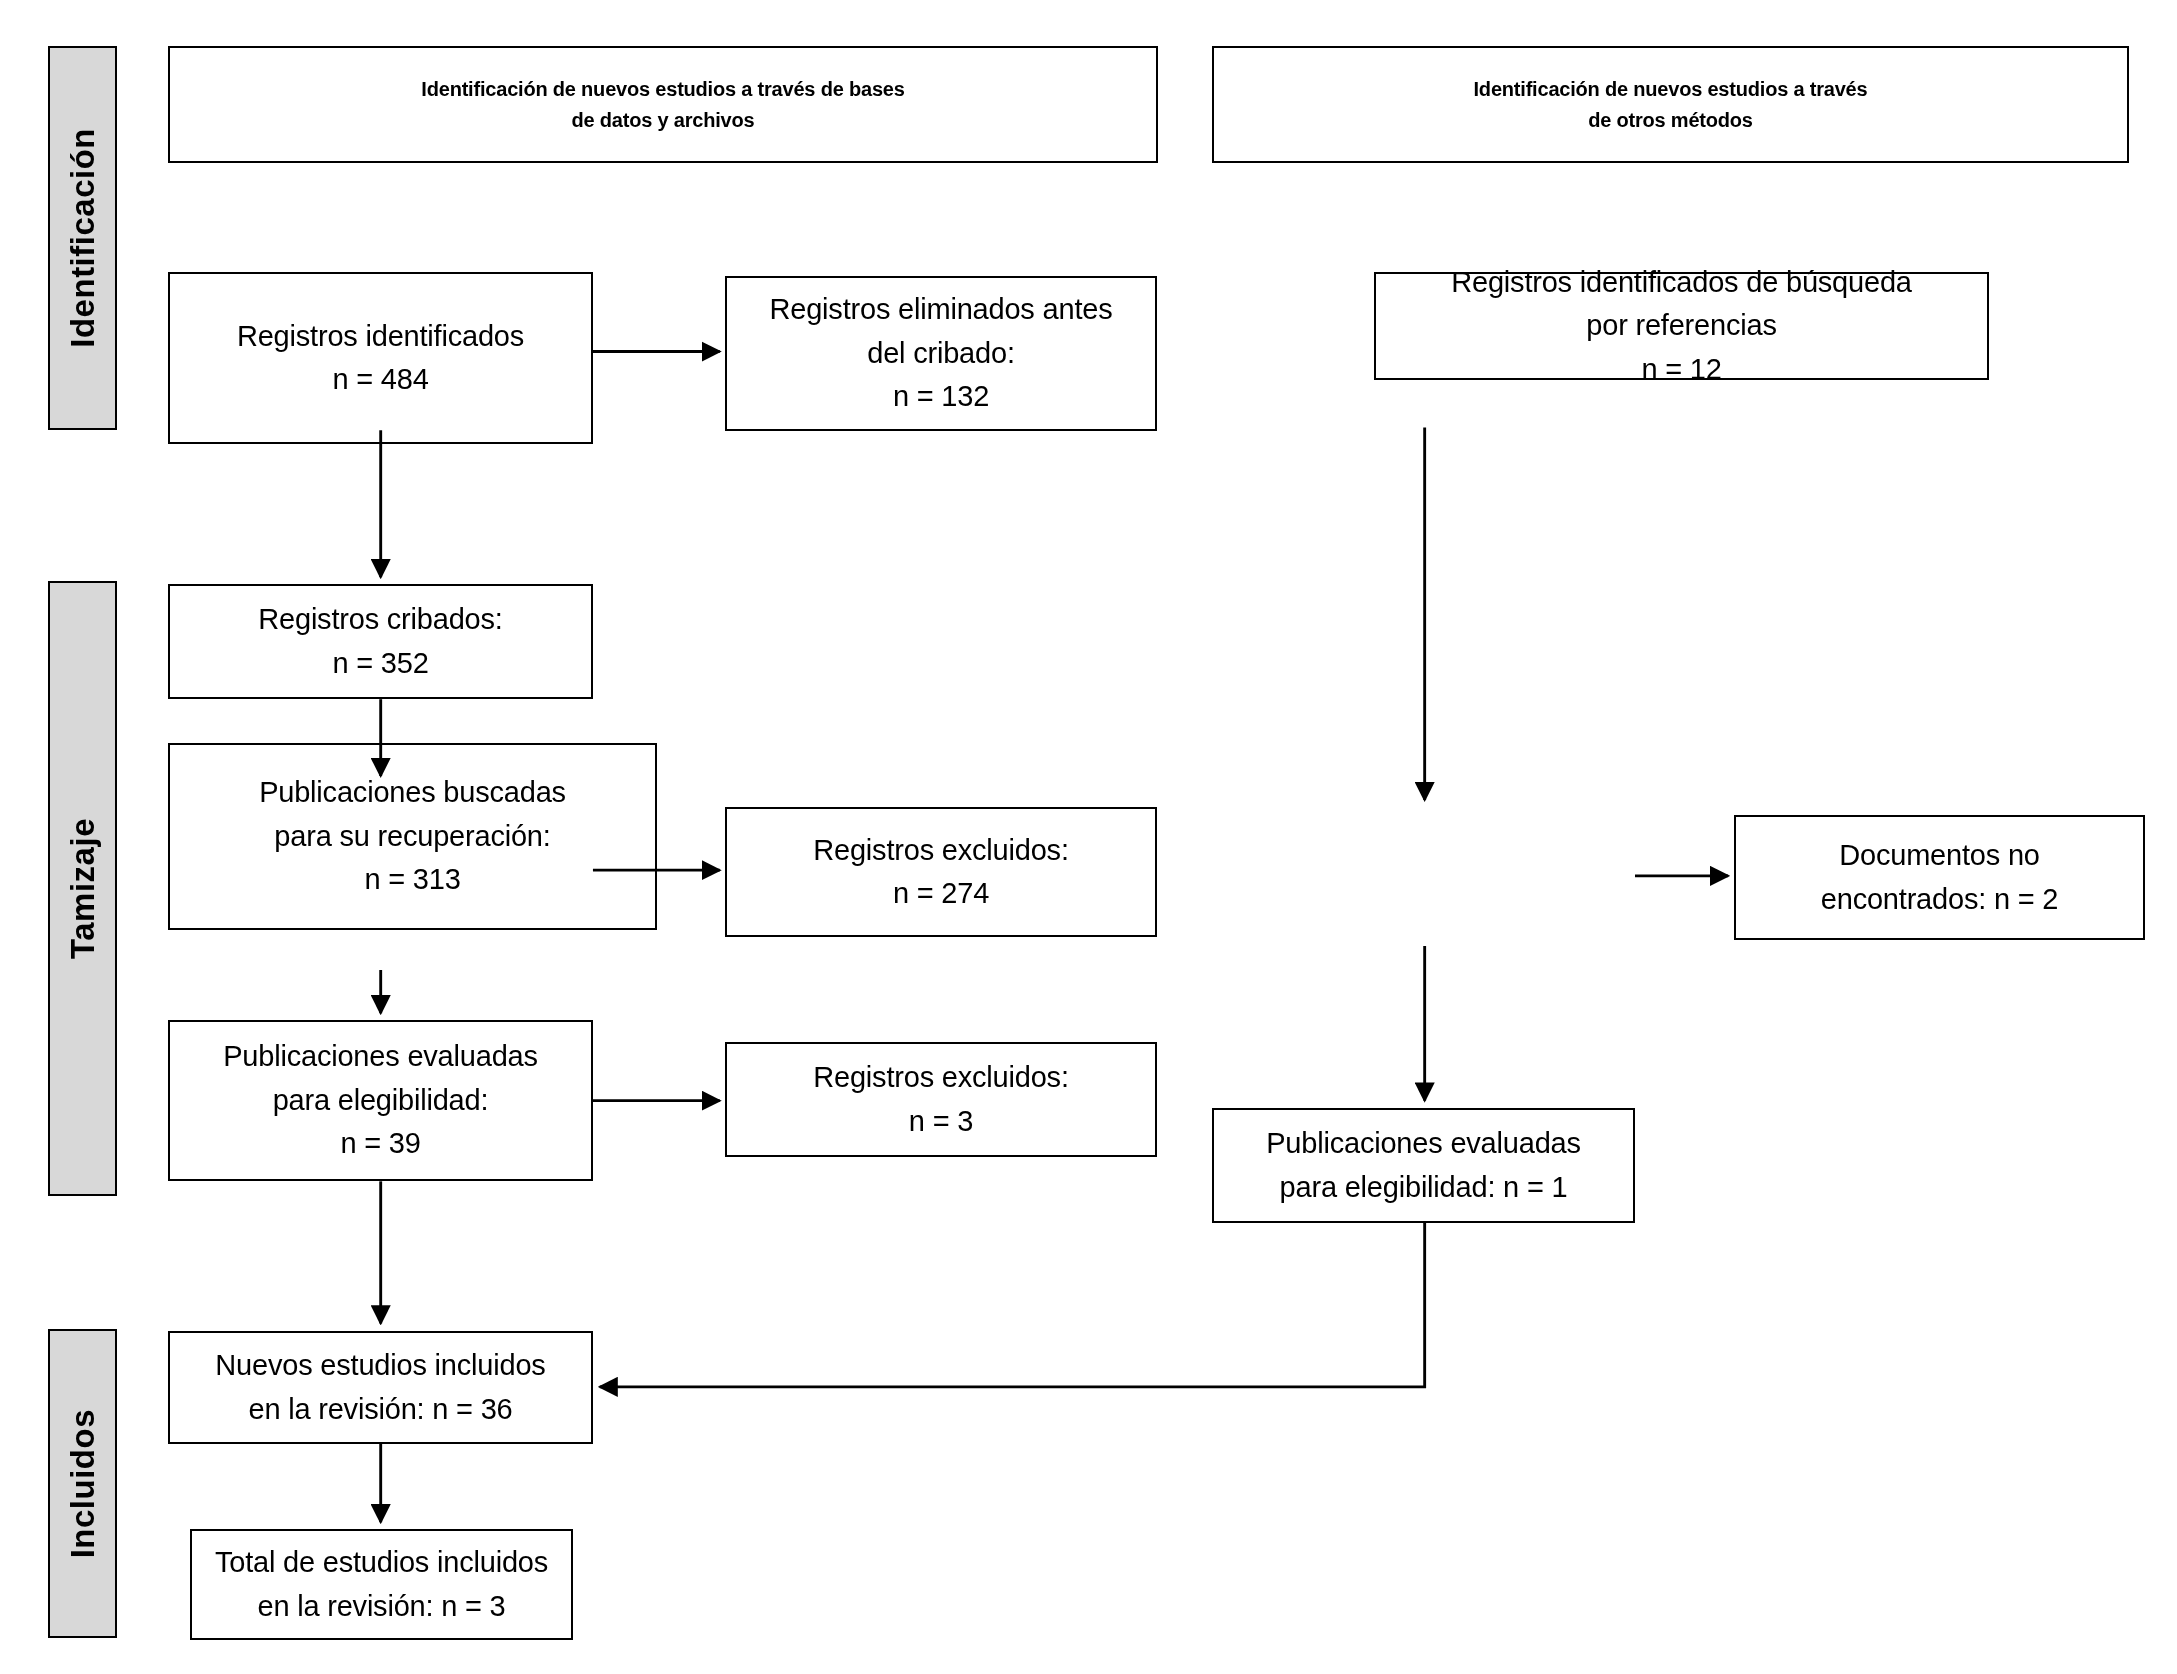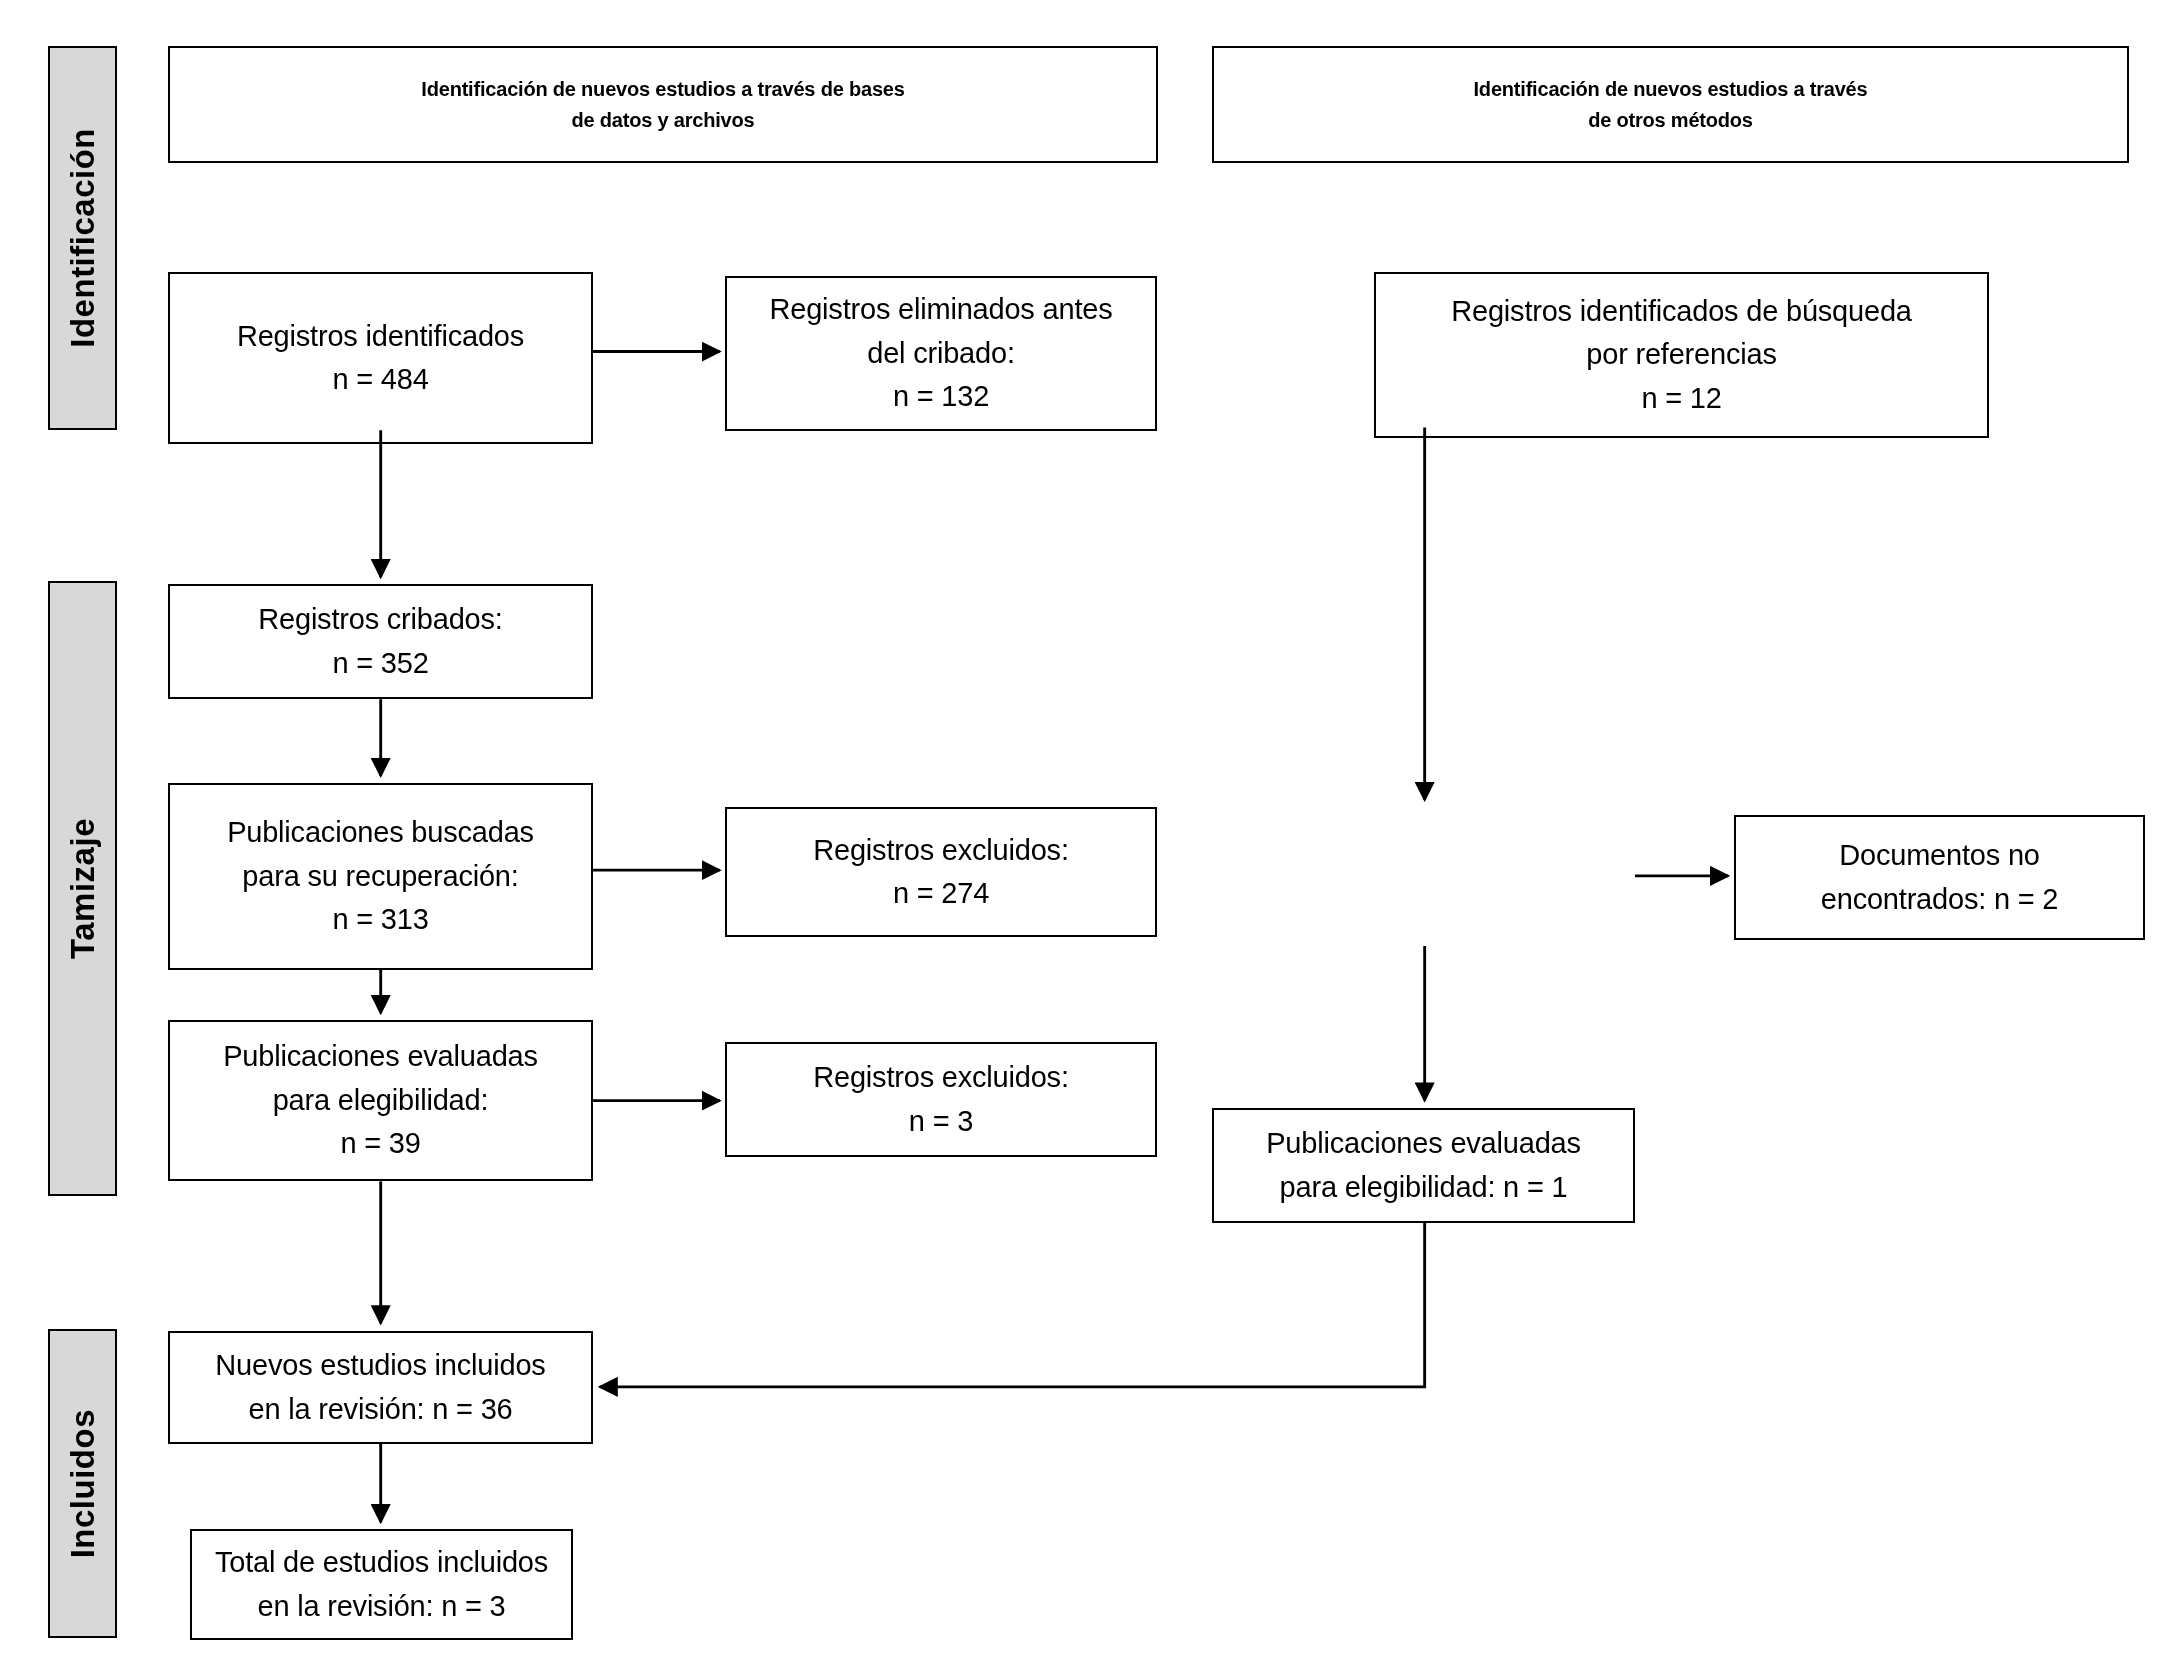--- a/index.html
+++ b/index.html
@@ -74,40 +74,40 @@
 
   <div class="box header-box" style="left:168px;top:46px;width:990px;height:117px;">Identificación de nuevos estudios a través de bases
 de datos y archivos</div>
   <div class="box header-box" style="left:1212px;top:46px;width:917px;height:117px;">Identificación de nuevos estudios a través
 de otros métodos</div>
 
   <div class="box" style="left:168px;top:272px;width:425px;height:172px;">Registros identificados
 n = 484</div>
   <div class="box" style="left:168px;top:584px;width:425px;height:115px;">Registros cribados:
 n = 352</div>
-  <div class="box" style="left:168px;top:783px;width:425px;height:187px;">Publicaciones buscadas
+  <div class="box" style="left:168px;top:743px;width:489px;height:187px;">Publicaciones buscadas
 para su recuperación:
 n = 313</div>
   <div class="box" style="left:168px;top:1020px;width:425px;height:161px;">Publicaciones evaluadas
 para elegibilidad:
 n = 39</div>
   <div class="box" style="left:168px;top:1331px;width:425px;height:113px;">Nuevos estudios incluidos
 en la revisión: n = 36</div>
   <div class="box" style="left:164px;top:1529px;width:383px;height:111px;margin-left:26px;">Total de estudios incluidos
 en la revisión: n = 3</div>
 
   <div class="box" style="left:725px;top:276px;width:432px;height:155px;">Registros eliminados antes
 del cribado:
 n = 132</div>
   <div class="box" style="left:725px;top:807px;width:432px;height:130px;">Registros excluidos:
 n = 274</div>
   <div class="box" style="left:725px;top:1042px;width:432px;height:115px;">Registros excluidos:
 n = 3</div>
 
-  <div class="box" style="left:1374px;top:272px;width:615px;height:166px;">Registros identificados de búsqueda
+  <div class="box" style="left:1374px;top:272px;width:615px;height:108px;">Registros identificados de búsqueda
 por referencias
 n = 12</div>
   <div class="box" style="left:1734px;top:815px;width:411px;height:125px;">Documentos no
 encontrados: n = 2</div>
   <div class="box" style="left:1212px;top:1108px;width:423px;height:115px;">Publicaciones evaluadas
 para elegibilidad: n = 1</div>
 
   <svg class="connectors" xmlns="http://www.w3.org/2000/svg" viewBox="0 0 2267 1743" width="2178" height="1674">
     <defs>
       <marker id="ah" viewBox="0 0 10 10" refX="9" refY="5" markerWidth="7" markerHeight="7" orient="auto-start-reverse">

